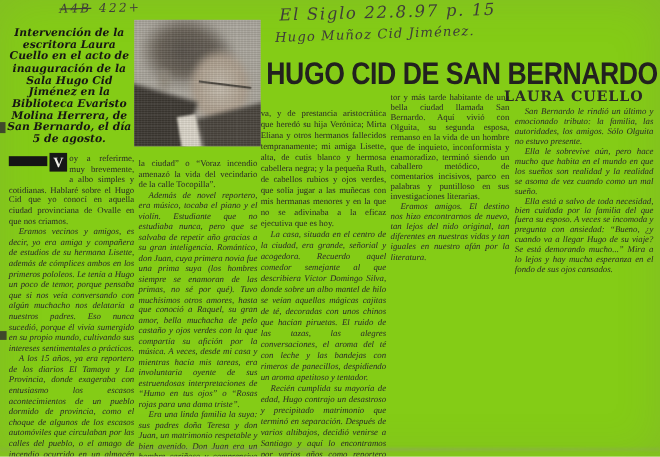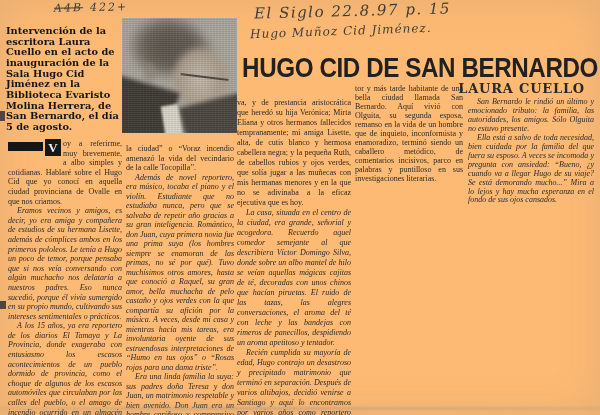--- a/index.html
+++ b/index.html
@@ -1,32 +1,32 @@
 <!DOCTYPE html>
 <html lang="es"><head>
 <meta charset="utf-8">
 <style>
   html,body{margin:0;padding:0;}
   .page{
     position:relative;width:600px;height:415px;overflow:hidden;
-    background:#fdba74;
+    background:#84cc16;
     font-family:"Liberation Serif",serif;color:#2b2a28;
     box-shadow:inset 0 0 40px rgba(120,115,105,.18);
   }
   
   .hw{position:absolute;font-family:"DejaVu Serif",serif;font-style:italic;color:#3f3d3a;white-space:nowrap;}
   .hw-code{left:54px;top:1px;font-size:11px;letter-spacing:2px;transform:rotate(-1deg);}
   .hw-code .struck{text-decoration:line-through;margin-right:7px;}
   .hw-source{left:254px;top:2px;font-size:15px;letter-spacing:1.5px;transform:rotate(-1.5deg);}
   .hw-name{left:250px;top:24px;font-size:12px;letter-spacing:1px;transform:rotate(-2deg);}
   
   .intro{
     position:absolute;left:6px;top:26px;width:114px;
-    font-family:"DejaVu Serif",serif;font-weight:bold;
-    font-size:9.8px;line-height:1.09;text-align:left;color:#161513;
+    font-family:"DejaVu Serif",serif;font-weight:bold;font-style:italic;
+    font-size:9.8px;line-height:1.09;text-align:center;color:#161513;
   }
   
   .photo{position:absolute;left:122px;top:18px;width:115px;height:115px;background:#a8a49b;overflow:hidden;}
   .photo>div{position:absolute;}
   .ph-hair{left:2%;top:-6%;width:75%;height:62%;border-radius:50%;
     background:radial-gradient(closest-side,#524d46,#665f55 55%,rgba(120,113,102,0) 95%);filter:blur(3px);}
   .ph-hair2{left:30%;top:8%;width:55%;height:40%;border-radius:50%;
     background:radial-gradient(closest-side,#5a544c,rgba(110,103,93,0) 90%);filter:blur(3px);}
   .ph-face{left:42%;top:22%;width:52%;height:62%;border-radius:48%;
     background:radial-gradient(closest-side,#c2baac,#a99b8a 72%,rgba(160,150,135,0) 100%);filter:blur(2px);}
@@ -116,24 +116,26 @@
   </div>
 
   <div class="col c3">
     <p>va, y de prestancia aristocrática que heredó su hija Verónica; Mirta Eliana y otros hermanos fallecidos tempranamente; mi amiga Lisette, alta, de cutis blanco y hermosa cabellera negra; y la pequeña Ruth, de cabellos rubios y ojos verdes, que solía jugar a las muñecas con mis hermanas menores y en la que no se adivinaba a la eficaz ejecutiva que es hoy.</p>
     <p class="ind">La casa, situada en el centro de la ciudad, era grande, señorial y acogedora. Recuerdo aquel comedor semejante al que describiera Víctor Domingo Silva, donde sobre un albo mantel de hilo se veían aquellas mágicas cajitas de té, decoradas con unos chinos que hacían piruetas. El ruido de las tazas, las alegres conversaciones, el aroma del té con leche y las bandejas con rimeros de panecillos, despidiendo un aroma apetitoso y tentador.</p>
     <p class="ind">Recién cumplida su mayoría de edad, Hugo contrajo un desastroso y precipitado matrimonio que terminó en separación. Después de varios altibajos, decidió venirse a Santiago y aquí lo encontramos por varios años como reportero gráfico, fundador de un periódico de vida fugaz, profesor, librero, escri-</p>
   </div>
 
   <div class="col c4">
     <p>tor y más tarde habitante de una bella ciudad llamada San Bernardo. Aquí vivió con Olguita, su segunda esposa, remanso en la vida de un hombre que de inquieto, inconformista y enamoradizo, terminó siendo un caballero metódico, de comentarios incisivos, parco en palabras y puntilloso en sus investigaciones literarias.</p>
+    <p class="ind">Eramos amigos. El destino nos hizo encontrarnos de nuevo, tan lejos del nido original, tan diferentes en nuestras vidas y tan iguales en nuestro afán por la literatura.</p>
   </div>
 
   <div class="col c5">
     <p class="ind">San Bernardo le rindió un último y emocionado tributo: la familia, las autoridades, los amigos. Sólo Olguita no estuvo presente.</p>
+    <p class="ind">Ella le sobrevive aún, pero hace mucho que habita en el mundo en que los sueños son realidad y la realidad se asoma de vez cuando como un mal sueño.</p>
     <p class="ind">Ella está a salvo de toda necesidad, bien cuidada por la familia del que fuera su esposo. A veces se incomoda y pregunta con ansiedad: “Bueno, ¿y cuando va a llegar Hugo de su viaje? Se está demorando mucho...” Mira a lo lejos y hay mucha esperanza en el fondo de sus ojos cansados.</p>
   </div>
 
   <div class="scan-mark mk1"></div>
   <div class="scan-mark mk2"></div>
   <div class="bottom-streak"></div>
 
 </div>
 
 </body></html>

